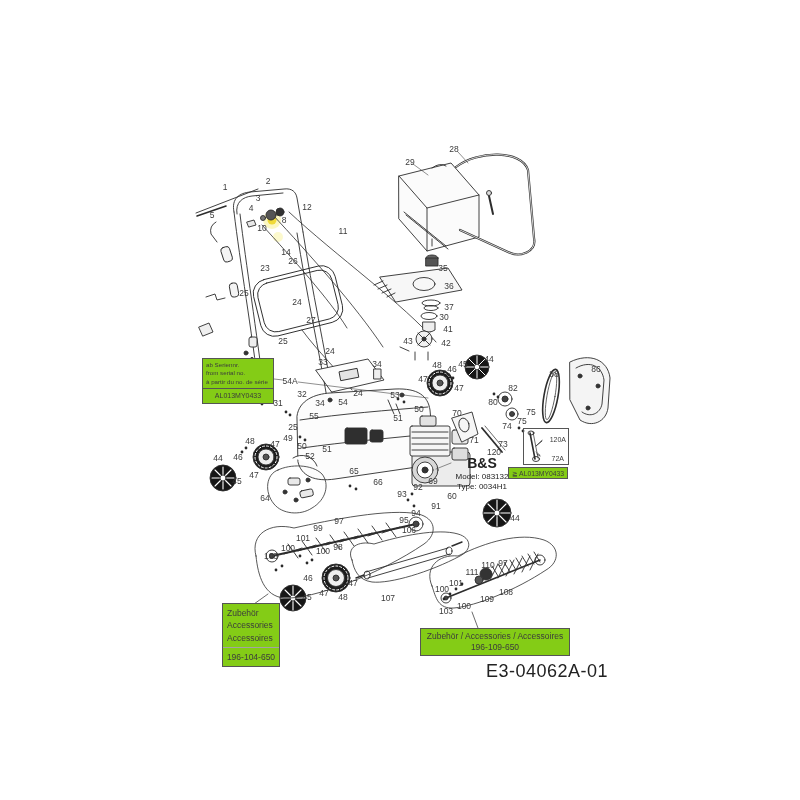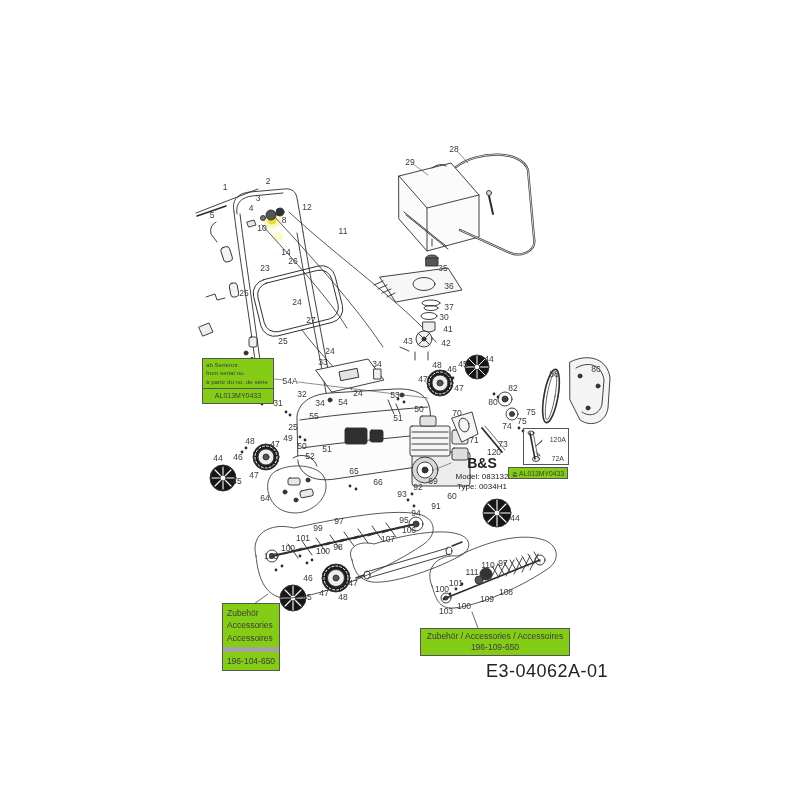--- a/index.html
+++ b/index.html
@@ -12,21 +12,21 @@
   .box{position:absolute;border:1px solid #555;background:#84cc16;color:#3c3c3c;box-sizing:border-box;}
   .serial-note{left:202px;top:358px;width:72px;font-size:6.2px;line-height:1.35;padding:2px 2px 0 3px;}
   .serial-note .sn-serial{border-top:1px solid #555;margin:2px -2px 0 -3px;padding:2px 0;
                           text-align:center;font-size:7px;}
   .belt-box{left:523px;top:428px;width:46px;height:37px;background:transparent;}
   .belt-box .bb-upper{position:absolute;right:2px;top:7px;font-size:7px;}
   .belt-box .bb-lower{position:absolute;right:4px;bottom:2px;font-size:7px;}
   .belt-serial{left:508px;top:467px;width:60px;height:12px;font-size:6.8px;text-align:center;
                line-height:11px;}
   .acc-left{left:222px;top:603px;width:58px;font-size:8.5px;line-height:1.45;padding:3px 0 0 4px;}
-  .acc-left .al-num{border-top:5px solid #a3a3a3;margin:3px 0 0 -4px;padding:3px 2px;text-align:center;}
+  .acc-left .al-num{border-top:1px solid #a3a3a3;margin:3px 0 0 -4px;padding:3px 2px;text-align:center;}
   .acc-right{left:420px;top:628px;width:150px;font-size:8.5px;text-align:center;
              line-height:1.3;padding:2px 1px;}
   .engine-label{position:absolute;left:440px;top:455px;width:84px;text-align:center;color:#222;}
   .engine-label .el-brand{font-weight:bold;font-size:14px;}
   .engine-label .el-line{font-size:8px;margin-top:1px;}
   .drawing-number{position:absolute;left:486px;top:661px;font-size:18px;color:#1f1f1f;
                   letter-spacing:.5px;color:#222;}
 </style>
 </head>
 <body>
@@ -380,21 +380,21 @@
       <span class="part-label" style="left: 436px; top: 506px;">91</span>
       <span class="part-label" style="left: 515px; top: 518px;">44</span>
       <span class="part-label" style="left: 339px; top: 521px;">97</span>
       <span class="part-label" style="left: 306px; top: 528px; margin-left: 12px;">99</span>
       <span class="part-label" style="left: 338px; top: 547px;">98</span>
       <span class="part-label" style="left: 303px; top: 538px;">101</span>
       <span class="part-label" style="left: 288px; top: 548px;">100</span>
       <span class="part-label" style="left: 323px; top: 551px;">100</span>
       <span class="part-label" style="left: 271px; top: 556px;">103</span>
       <span class="part-label" style="left: 409px; top: 530px;">106</span>
-      <span class="part-label" style="left: 388px; top: 539px;">107</span>
+      <span class="part-label" style="left: 388px; top: 598px;">107</span>
       <span class="part-label" style="left: 308px; top: 578px;">46</span>
       <span class="part-label" style="left: 307px; top: 597px;">45</span>
       <span class="part-label" style="left: 324px; top: 593px;">47</span>
       <span class="part-label" style="left: 353px; top: 583px;">47</span>
       <span class="part-label" style="left: 343px; top: 597px;">48</span>
       <span class="part-label" style="left: 503px; top: 563px;">97</span>
       <span class="part-label" style="left: 488px; top: 565px;">110</span>
       <span class="part-label" style="left: 472px; top: 572px;">111</span>
       <span class="part-label" style="left: 456px; top: 583px;">101</span>
       <span class="part-label" style="left: 442px; top: 589px;">100</span>

